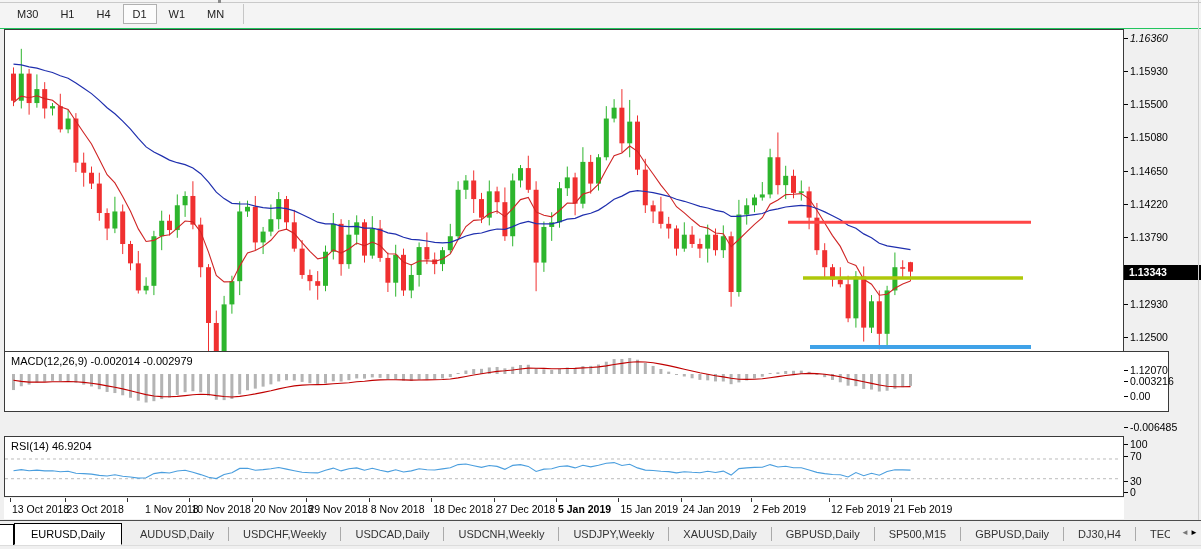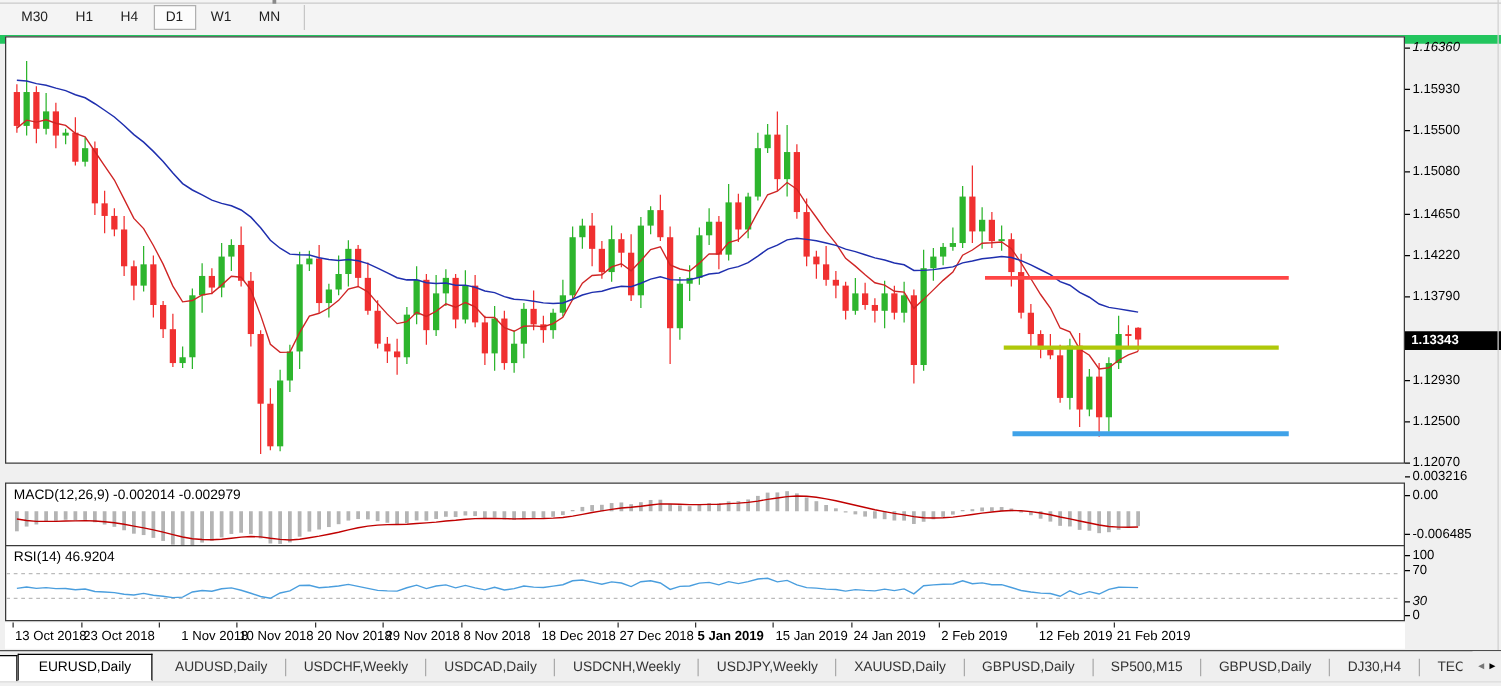--- a/index.html
+++ b/index.html
@@ -1,31 +1,31 @@
 <!DOCTYPE html>
 <html><head>
 <meta charset="utf-8">
 <style>
   html,body{margin:0;padding:0;}
   #root{position:relative;width:1201px;height:549px;background:#f0f0f0;
         font-family:"Liberation Sans",sans-serif;overflow:hidden;
         -webkit-font-smoothing:none;}
   .abs{position:absolute;}
   
-  #toolbar{left:0;top:0;width:1201px;height:28px;background:#f4f4f4;border-bottom:7px solid #22c55e;}
+  #toolbar{left:0;top:0;width:1201px;height:28px;background:#f4f4f4;border-bottom:1px solid #22c55e;}
   #topline{left:0;top:2px;width:1201px;height:1px;background:#c9c9c9;}
   #topnub{left:218px;top:0;width:3px;height:3px;background:#8a8a8a;}
   .tf-row{position:absolute;left:6px;top:4px;display:flex;align-items:center;height:20px;}
   .tf-btn{font-size:11px;color:#222;padding:3px 9px;margin:0 1px;border:1px solid transparent;cursor:default;}
   .tf-btn.active{background:#fcfcfc;border:1px solid #b0b0b0;}
   .tf-sep{width:1px;height:20px;background:#c6c6c6;margin-left:8px;}
   
   .panel{background:#fff;border:1px solid #3a3a3a;}
   #main-panel{left:4px;top:29px;width:1118px;height:340px;}
-  #macd-panel{left:4px;top:386px;width:1118px;height:59px;}
+  #macd-panel{left:4px;top:351px;width:1118px;height:59px;padding-left:45px;}
   #rsi-panel{left:4px;top:436px;width:1118px;height:59px;}
   #date-strip{left:4px;top:498px;width:1120px;height:21px;background:#fff;}
   .win-edge-r{left:1198px;top:0;width:1px;height:549px;background:#cfcfcf;}
   
   #chart-title{left:12px;top:36px;font-size:11.5px;font-weight:bold;color:#000;white-space:pre;}
   #chart-title .dd{font-size:9px;vertical-align:1px;margin-right:6px;}
   .ind-label{font-size:11px;color:#000;white-space:pre;}
   
   .ax-label{position:absolute;left:1130px;height:14px;line-height:14px;font-size:10.5px;color:#000;white-space:nowrap;}
   .ax-tick{position:absolute;left:1124px;width:4px;height:1px;background:#000;}
@@ -503,21 +503,21 @@
     <div class="ax-label" style="top: 374px;">0.003216</div>
     <div class="ax-tick" style="top: 396px;"></div>
     <div class="ax-label" style="top: 389px;">0.00</div>
     <div class="ax-tick" style="top: 427px;"></div>
     <div class="ax-label" style="top: 420px;">-0.006485</div>
     <div class="ax-tick" style="top: 444px;"></div>
     <div class="ax-label" style="top: 437px;">100</div>
     <div class="ax-tick" style="top: 456px;"></div>
     <div class="ax-label" style="top: 449px;">70</div>
     <div class="ax-tick" style="top: 481px;"></div>
-    <div class="ax-label" style="top: 474px; font-style: italic;">30</div>
+    <div class="ax-label" style="top: 474px;">30</div>
     <div class="ax-tick" style="top: 492px;"></div>
     <div class="ax-label" style="top: 485px;">0</div>
     <div class="date-tick" style="left: 10px;"></div>
     <div class="date-label" style="left: 12px;">13 Oct 2018</div>
     <div class="date-tick" style="left: 64.6px;"></div>
     <div class="date-label" style="left: 66.6px;">23 Oct 2018</div>
     <div class="date-tick" style="left: 127px;"></div>
     <div class="date-label" style="left: 129px; margin-left: 16px;">1 Nov 2018</div>
     <div class="date-tick" style="left: 189.4px;"></div>
     <div class="date-label" style="left: 191.4px;">10 Nov 2018</div>

